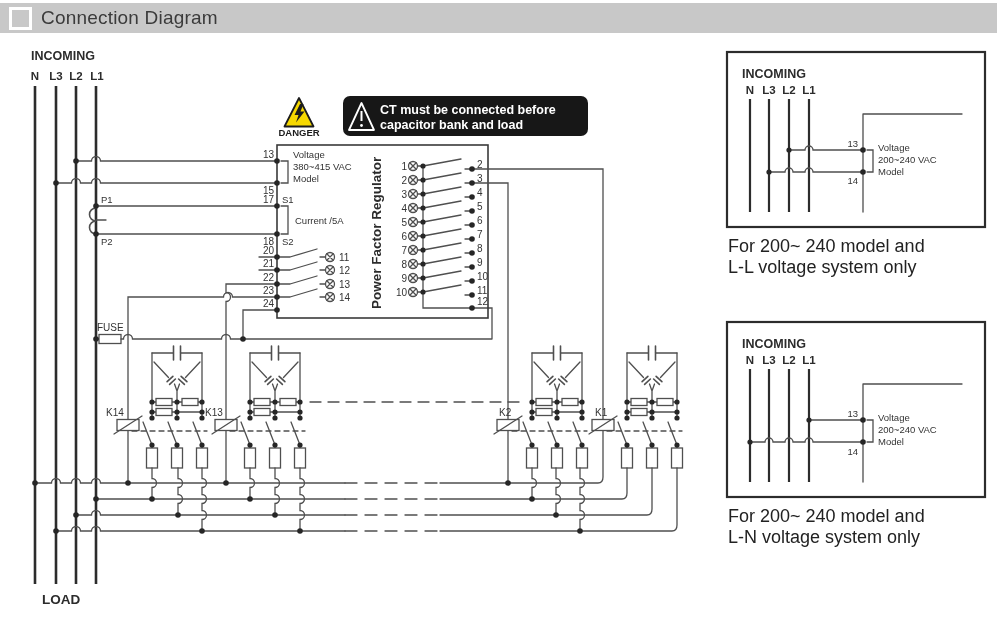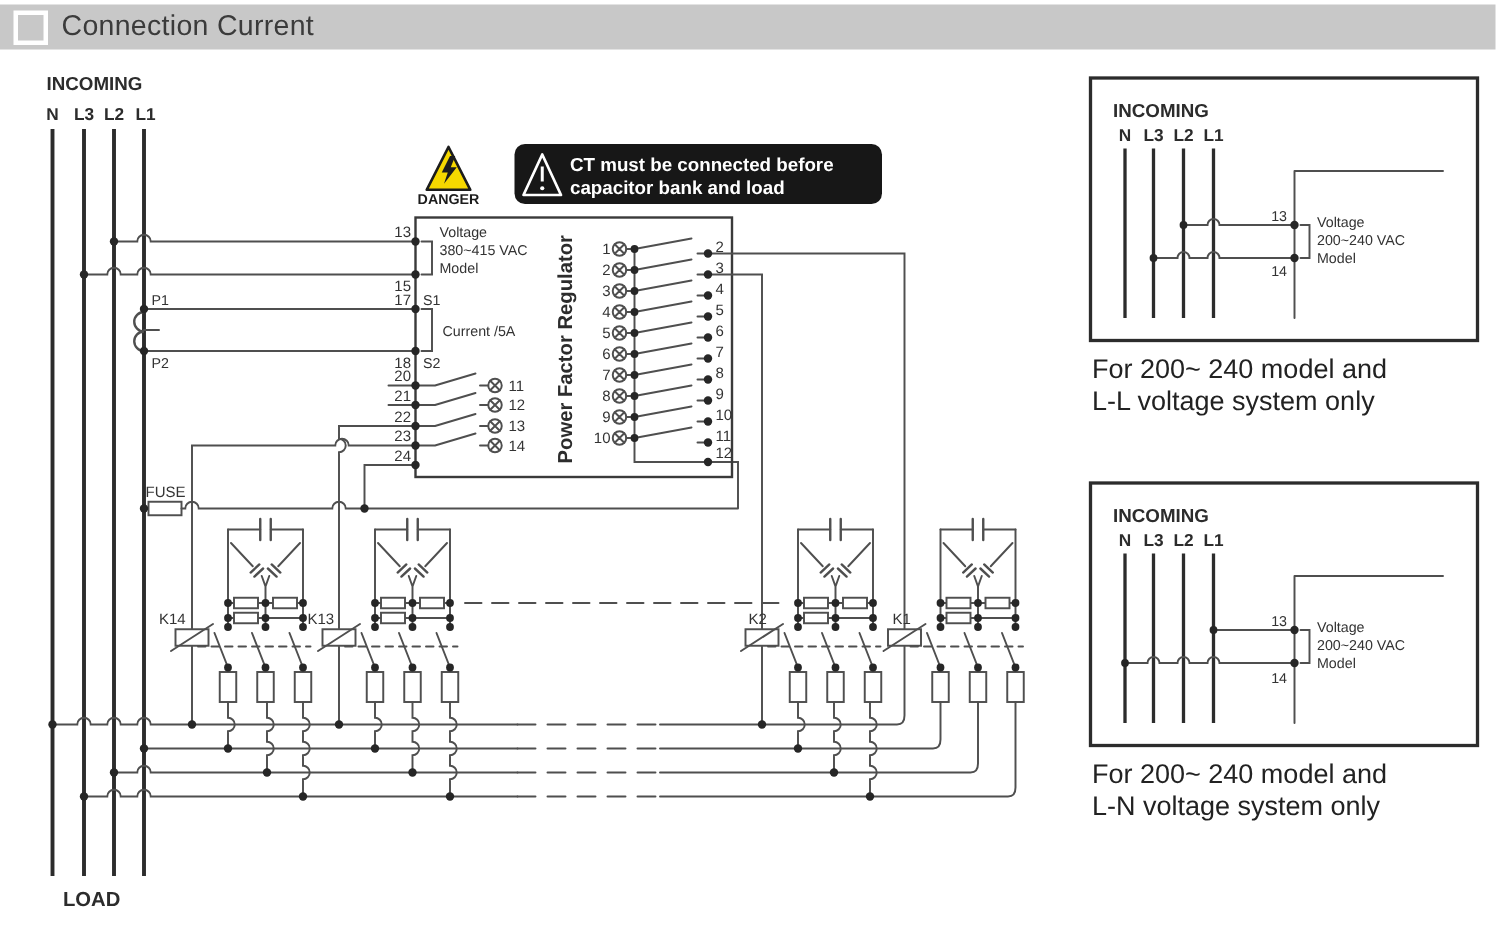--- a/index.html
+++ b/index.html
@@ -31,21 +31,21 @@
   .mid{text-anchor:middle;}
   .end{text-anchor:end;}
 </style>
 </head>
 <body>
 
 <div id="page">
 
   <div class="titlebar">
     <span class="sq"></span>
-    <span class="ttl">Connection Current</span>
+    <span class="ttl">Connection Diagram</span>
   </div>
 
   <svg width="1000" height="620" viewBox="0 0 1000 620">
 
     <defs>
       <g id="capunit">
         <path class="w" d="M0,0 H21.5 M28.5,0 H50"></path>
         <path class="w" style="stroke-width:1.6" d="M21.5,-7 V7 M28.5,-7 V7"></path>
         <path class="w" d="M0,0 V49 M50,0 V49"></path>
         <path class="w" d="M2,9 L16.5,24.5 M22.5,31 L25,38 M48,9 L33.5,24.5 M27.5,31 L25,38 M25,38 V49"></path>

